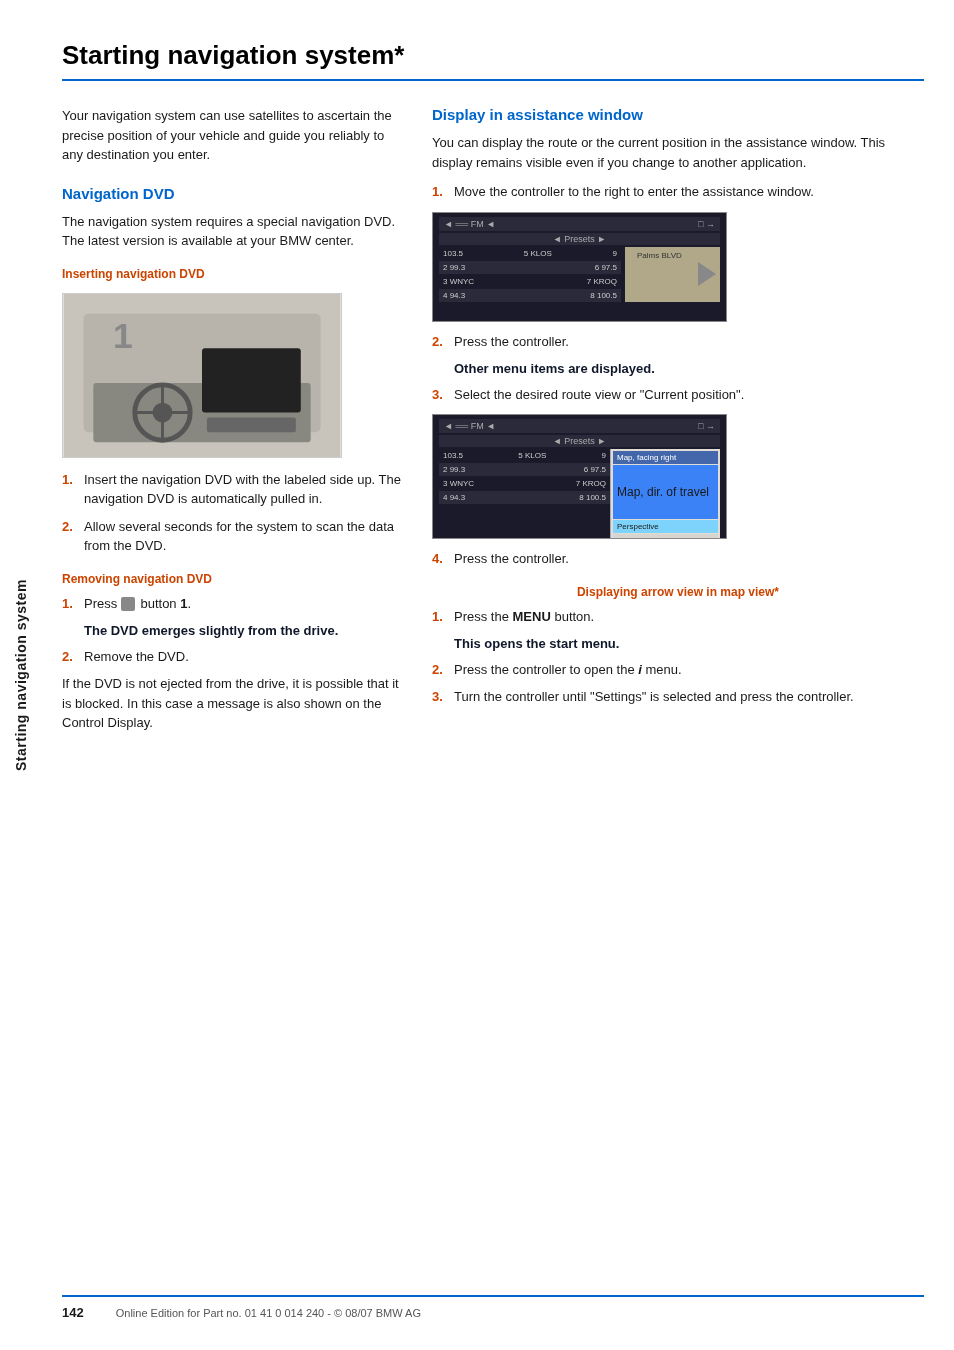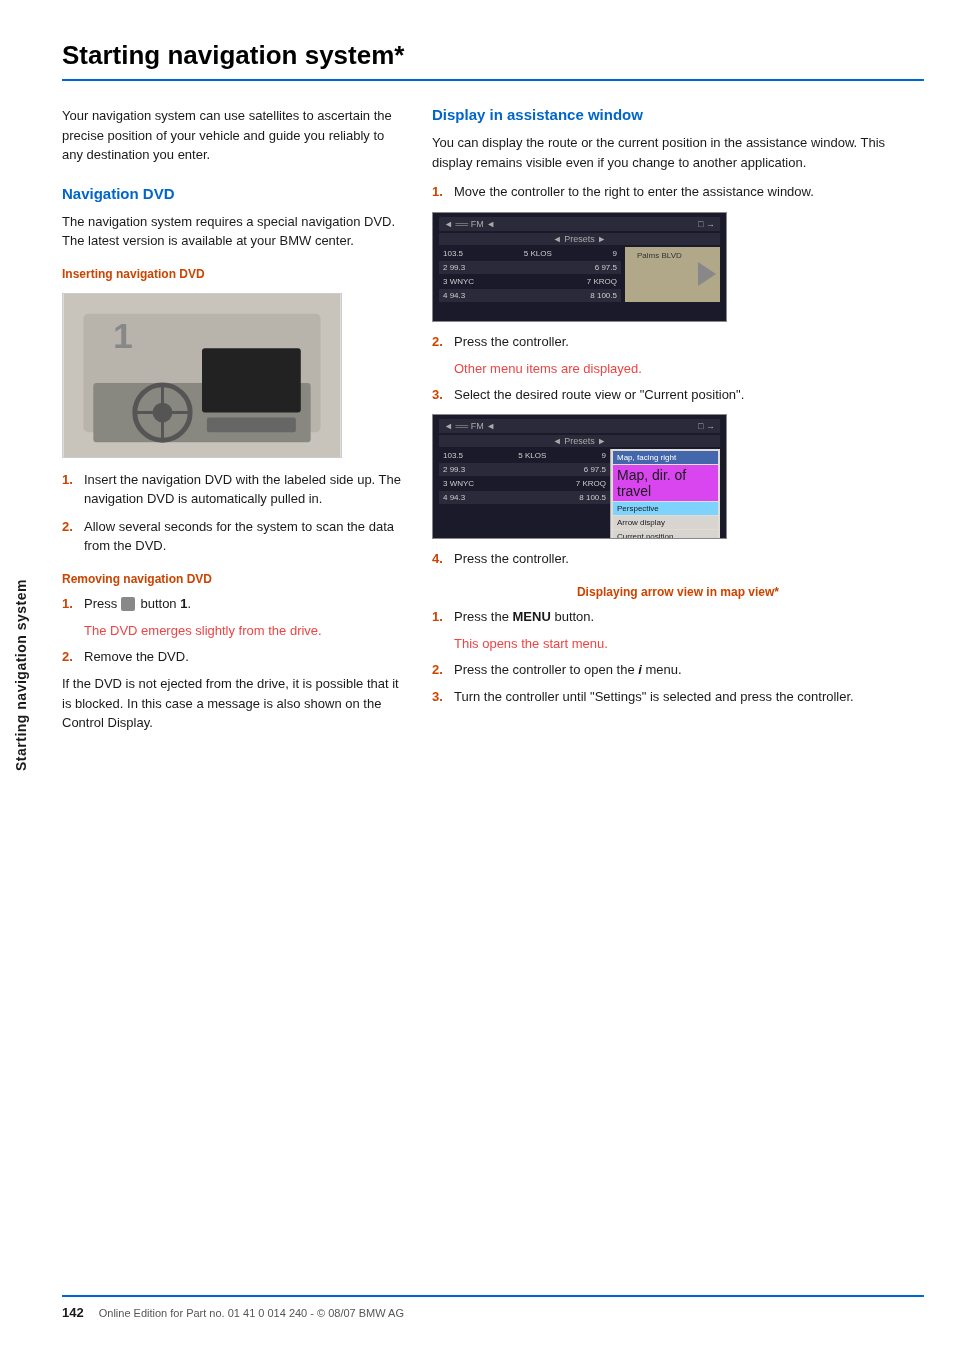--- a/index.html
+++ b/index.html
@@ -156,21 +156,21 @@
       overflow: hidden;
     }
 
     
     .footer {
       border-top: 2px solid #0066cc;
       padding-top: 8px;
       margin-top: 30px;
       display: flex;
       align-items: center;
-      gap: 15px;
+      gap: 32px;
     }
 
     .footer-page {
       font-size: 13px;
       font-weight: bold;
       color: #1a1a1a;
     }
 
     .footer-text {
       font-size: 11px;
@@ -187,24 +187,25 @@
       vertical-align: middle;
       margin-right: 2px;
     }
 
     .step-text {
       flex: 1;
     }
 
     .sub-text {
       font-size: 13px;
-      color: #ef4444;
+      color: #0f172a;
       line-height: 1.5;
       margin-left: 22px;
       margin-bottom: 6px;
+      font-weight: bold;
     }
 
   </style>
 </head>
 <body>
 
 <div class="page-container">
 
   <div class="sidebar">
     <div class="sidebar-text">Starting navigation system</div>
@@ -371,21 +372,21 @@
                   <span style="color:#ccc;font-size:8px;">7 KROQ</span>
                 </div>
                 <div style="display:flex;justify-content:space-between;background:#2a2a3a;padding:2px 4px;">
                   <span style="color:#ccc;font-size:8px;">4 94.3</span>
                   <span style="color:#ccc;font-size:8px;">8 100.5</span>
                 </div>
               </div>
 
               <div style="width:110px;background:#e0ddd8;border-left:1px solid #aaa;padding:2px;">
                 <div style="background:#4466aa;color:white;font-size:8px;padding:2px 4px;margin-bottom:1px;">Map, facing right</div>
-                <div style="background:#d946ef;color:#1a1a1a;font-size:14px;padding:2px 4px;margin-bottom:1px;">Map, dir. of travel</div>
+                <div style="background:#3b82f6;color:#1a1a1a;font-size:12px;padding:20px 4px;margin-bottom:1px;">Map, dir. of travel</div>
                 <div style="background:#7dd3fc;color:#1a1a1a;font-size:8px;padding:2px 4px;margin-bottom:1px;">Perspective</div>
                 <div style="background:#d8d5d0;color:#1a1a1a;font-size:8px;padding:2px 4px;margin-bottom:1px;">Arrow display</div>
                 <div style="background:#d8d5d0;color:#1a1a1a;font-size:8px;padding:2px 4px;margin-bottom:1px;">Current position</div>
                 <div style="background:#d8d5d0;color:#1a1a1a;font-size:8px;padding:2px 4px;margin-bottom:1px;">Trip computer</div>
                 <div style="background:#d8d5d0;color:#999;font-size:8px;padding:2px 4px;">nav. map. computer</div>
               </div>
             </div>
           </div>
         </div>
 

